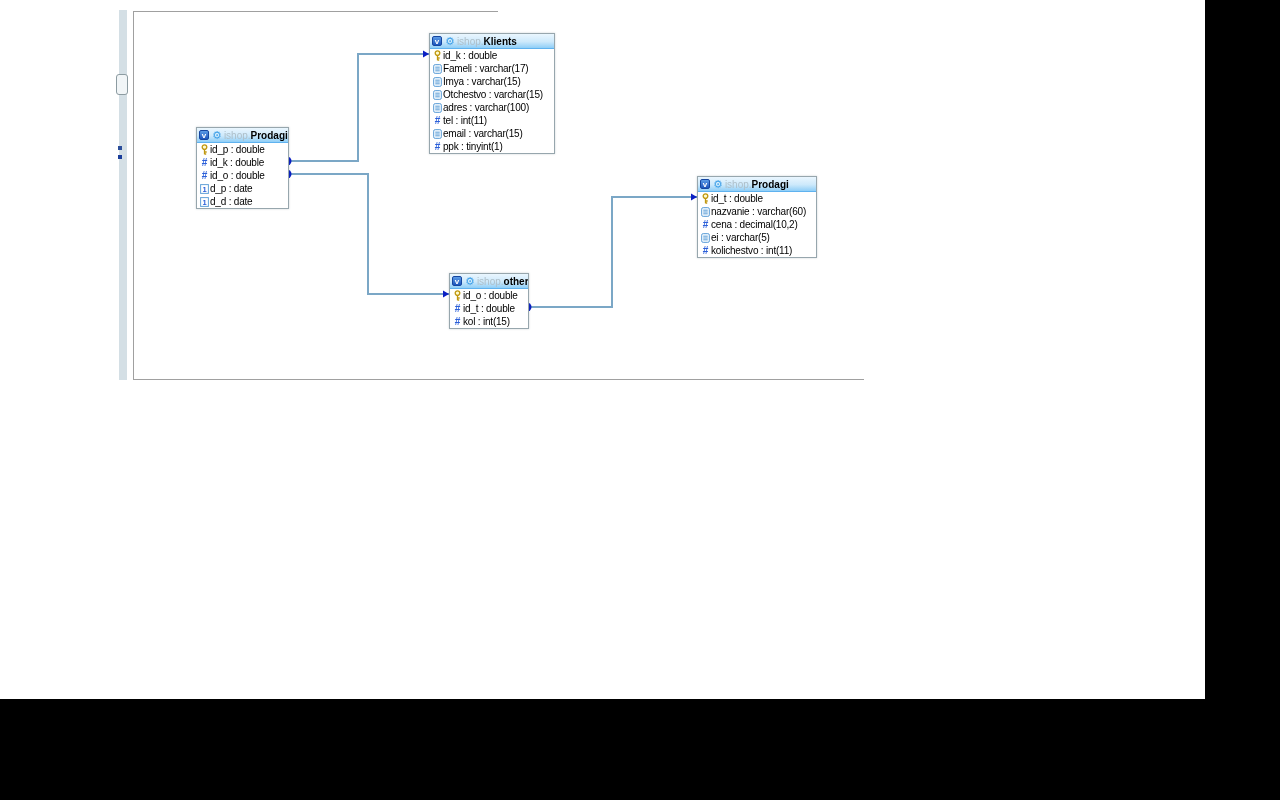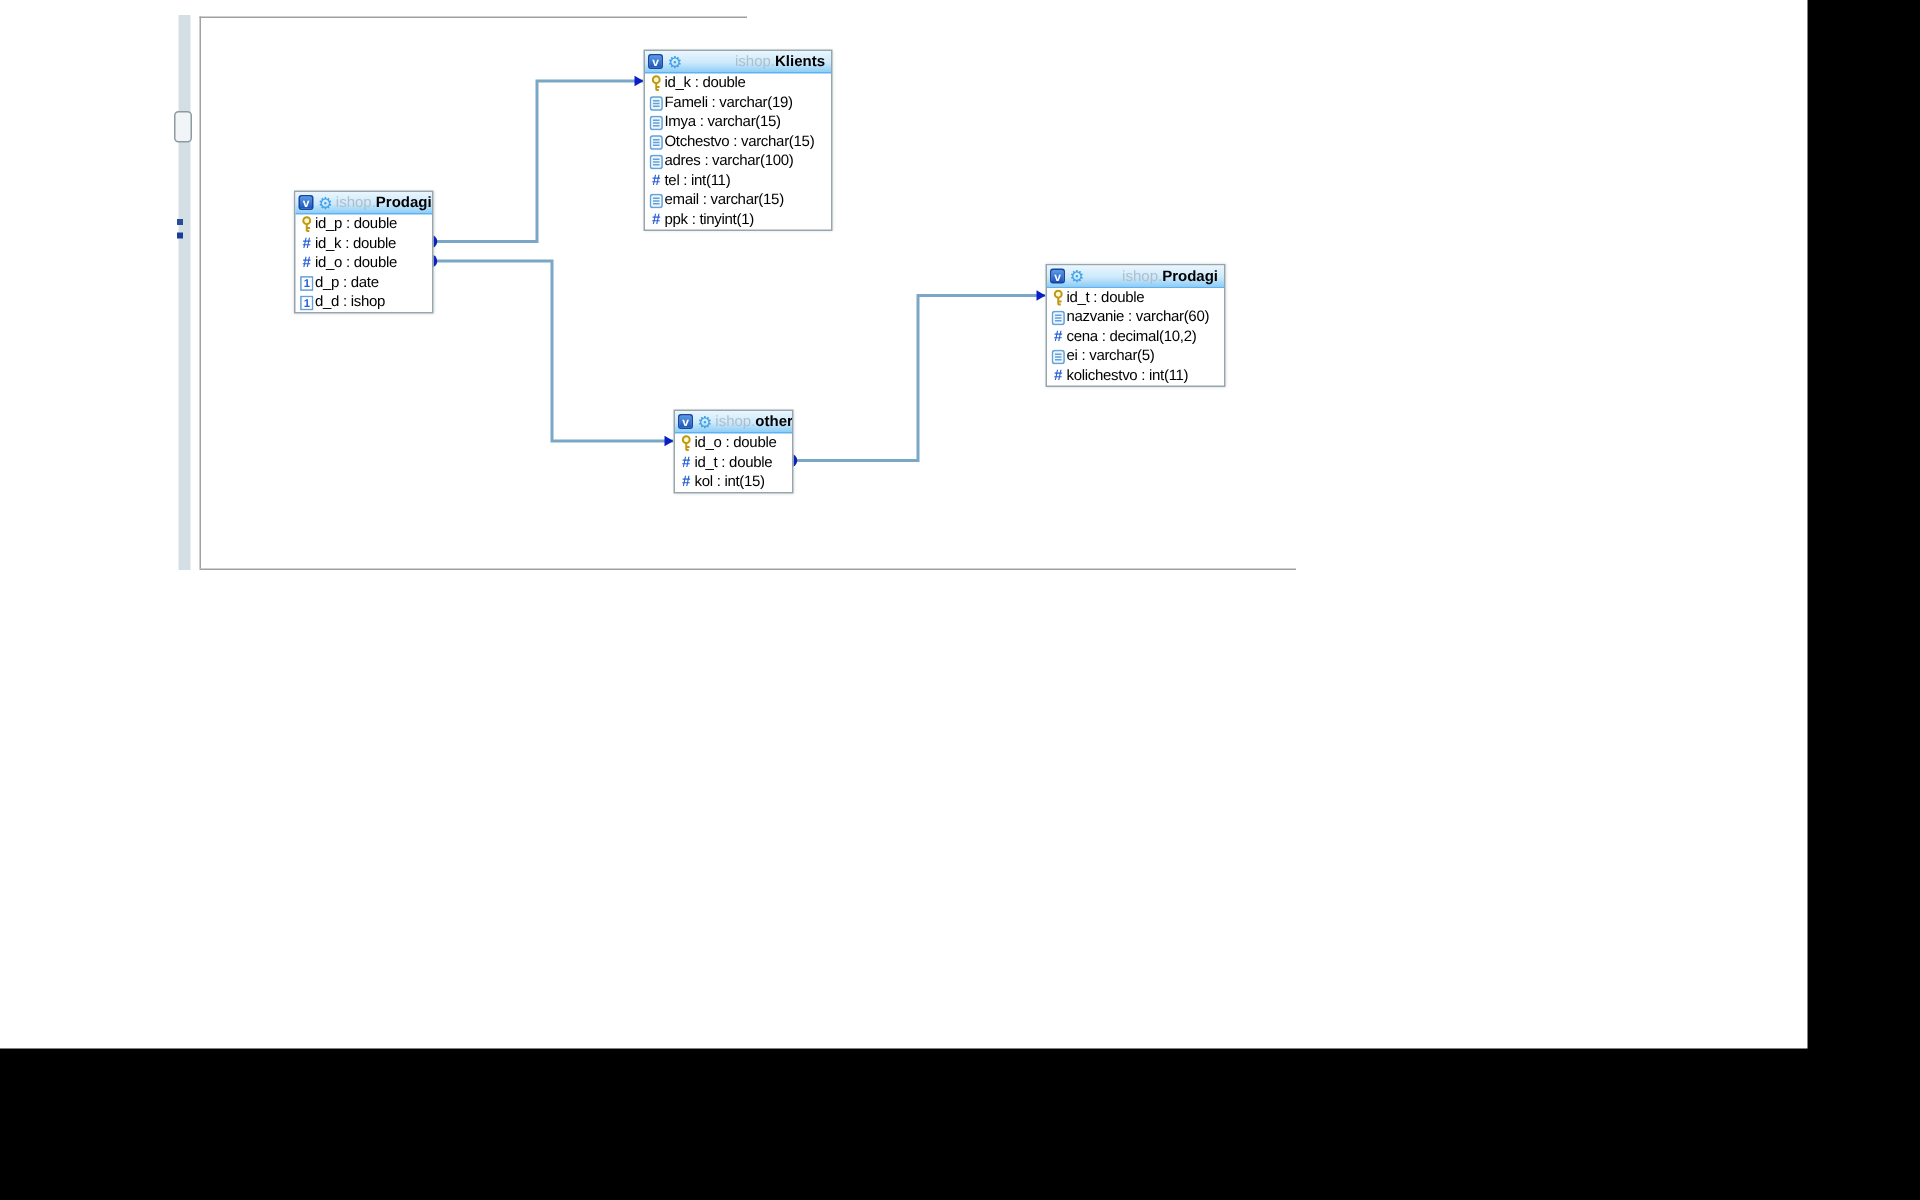--- a/index.html
+++ b/index.html
@@ -33,21 +33,21 @@
   .vbtn{
     width:10px;height:10px;margin-left:2px;flex:0 0 10px;border-radius:2px;
     background:linear-gradient(180deg,#5b9be6,#1c55bd);
     color:#fff;font-size:8px;font-weight:bold;line-height:10px;text-align:center;
     border:1px solid #1545a0;box-sizing:border-box;
   }
   .gear{
     margin-left:3px;font-size:11px;line-height:11px;color:#3fa0e8;
     font-family:"DejaVu Sans",sans-serif;
   }
-  .ttitle{flex:1;text-align:right;white-space:nowrap;padding:0 4px 0 2px;overflow:hidden;}
+  .ttitle{flex:1;text-align:left;white-space:nowrap;padding:0 4px 0 2px;overflow:hidden;}
   .schema{color:#aebfc9;}
   .tname{color:#000;font-weight:bold;}
   .trow{height:13px;display:flex;align-items:center;white-space:nowrap;overflow:hidden;padding-left:2px;}
   .ficon{flex:0 0 11px;width:11px;display:inline-flex;justify-content:center;align-items:center;}
   .numicon{color:#2b5fd9;font-weight:bold;font-size:10px;line-height:11px;}
   .flabel{letter-spacing:-0.2px;}
 </style>
 </head>
 <body>
 
@@ -81,21 +81,21 @@
           </span>
           <span class="flabel">id_k : double</span>
         </div>
         <div class="trow">
           <span class="ficon">
             <svg xmlns="http://www.w3.org/2000/svg" width="9" height="10" viewBox="0 0 9 10">
               <rect x="0.6" y="0.6" width="7.8" height="8.8" rx="1.6" fill="#ecf5fc" stroke="#64a2d8"></rect>
        <path d="M2.3 3.2 h4.4 M2.3 5 h4.4 M2.3 6.8 h4.4" stroke="#64a2d8"></path>
             </svg>
           </span>
-          <span class="flabel">Fameli : varchar(19)</span>
+          <span class="flabel">Fameli : varchar(17)</span>
         </div>
         <div class="trow">
           <span class="ficon">
             <svg xmlns="http://www.w3.org/2000/svg" width="9" height="10" viewBox="0 0 9 10">
               <rect x="0.6" y="0.6" width="7.8" height="8.8" rx="1.6" fill="#ecf5fc" stroke="#64a2d8"></rect>
        <path d="M2.3 3.2 h4.4 M2.3 5 h4.4 M2.3 6.8 h4.4" stroke="#64a2d8"></path>
             </svg>
           </span>
           <span class="flabel">Imya : varchar(15)</span>
         </div>
@@ -175,21 +175,21 @@
           </span>
           <span class="flabel">d_p : date</span>
         </div>
         <div class="trow">
           <span class="ficon">
             <svg xmlns="http://www.w3.org/2000/svg" width="9" height="10" viewBox="0 0 9 10">
               <rect x="0.6" y="0.6" width="7.8" height="8.8" fill="#ffffff" stroke="#64a2d8"></rect>
        <text x="4.6" y="7.6" font-size="7.5" font-weight="bold" fill="#2b5fd9" text-anchor="middle" font-family="Liberation Sans,sans-serif">1</text>
             </svg>
           </span>
-          <span class="flabel">d_d : ishop</span>
+          <span class="flabel">d_d : date</span>
         </div>
       </div>
       <div class="table" style="left: 697px; top: 176px; width: 118px;">
         <div class="thead">
           <span class="vbtn">v</span>
           <span class="gear">⚙</span>
           <span class="ttitle"><span class="schema">ishop.</span><span class="tname">Prodagi</span></span>
         </div>
         <div class="trow">
           <span class="ficon">

